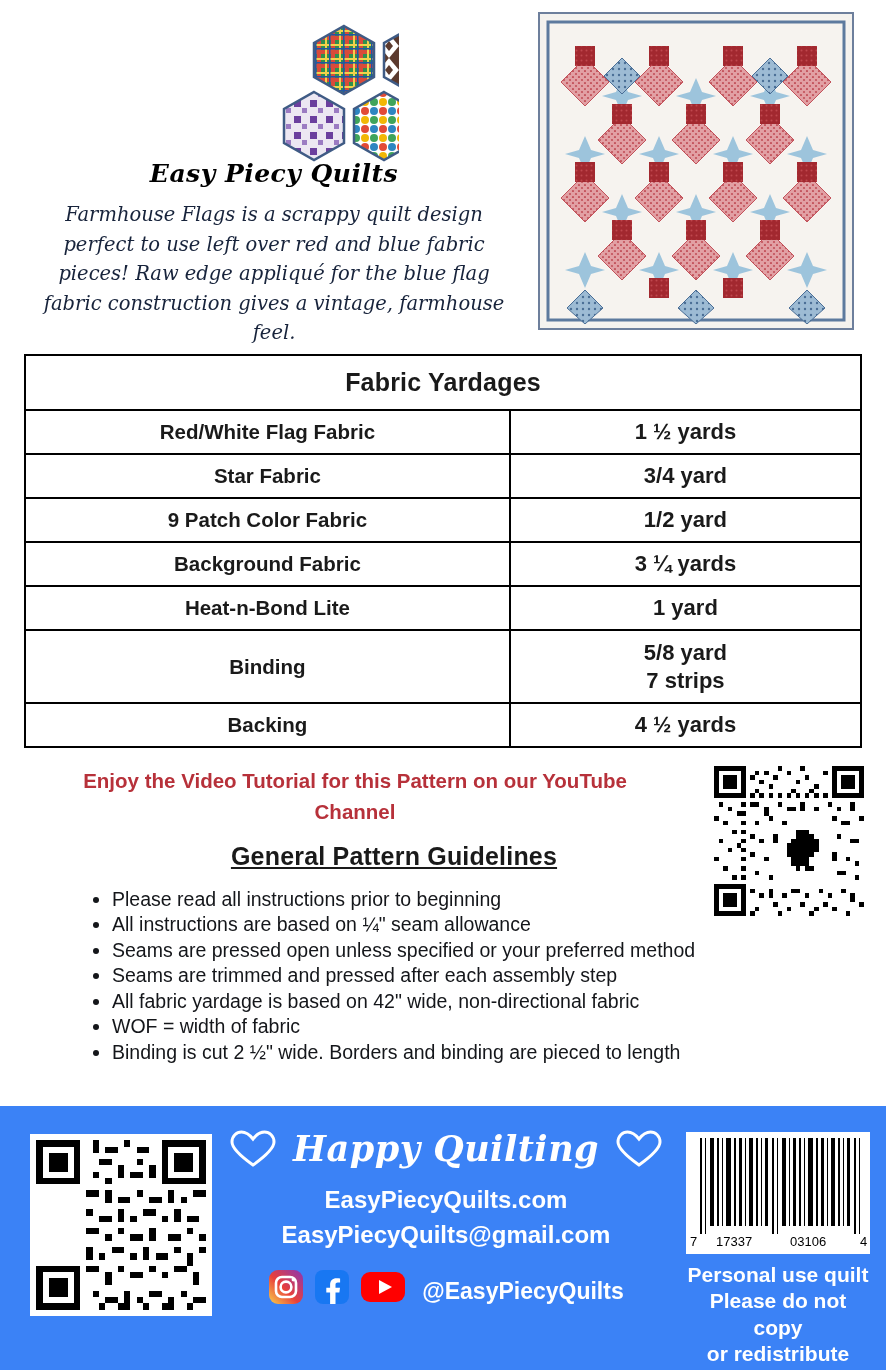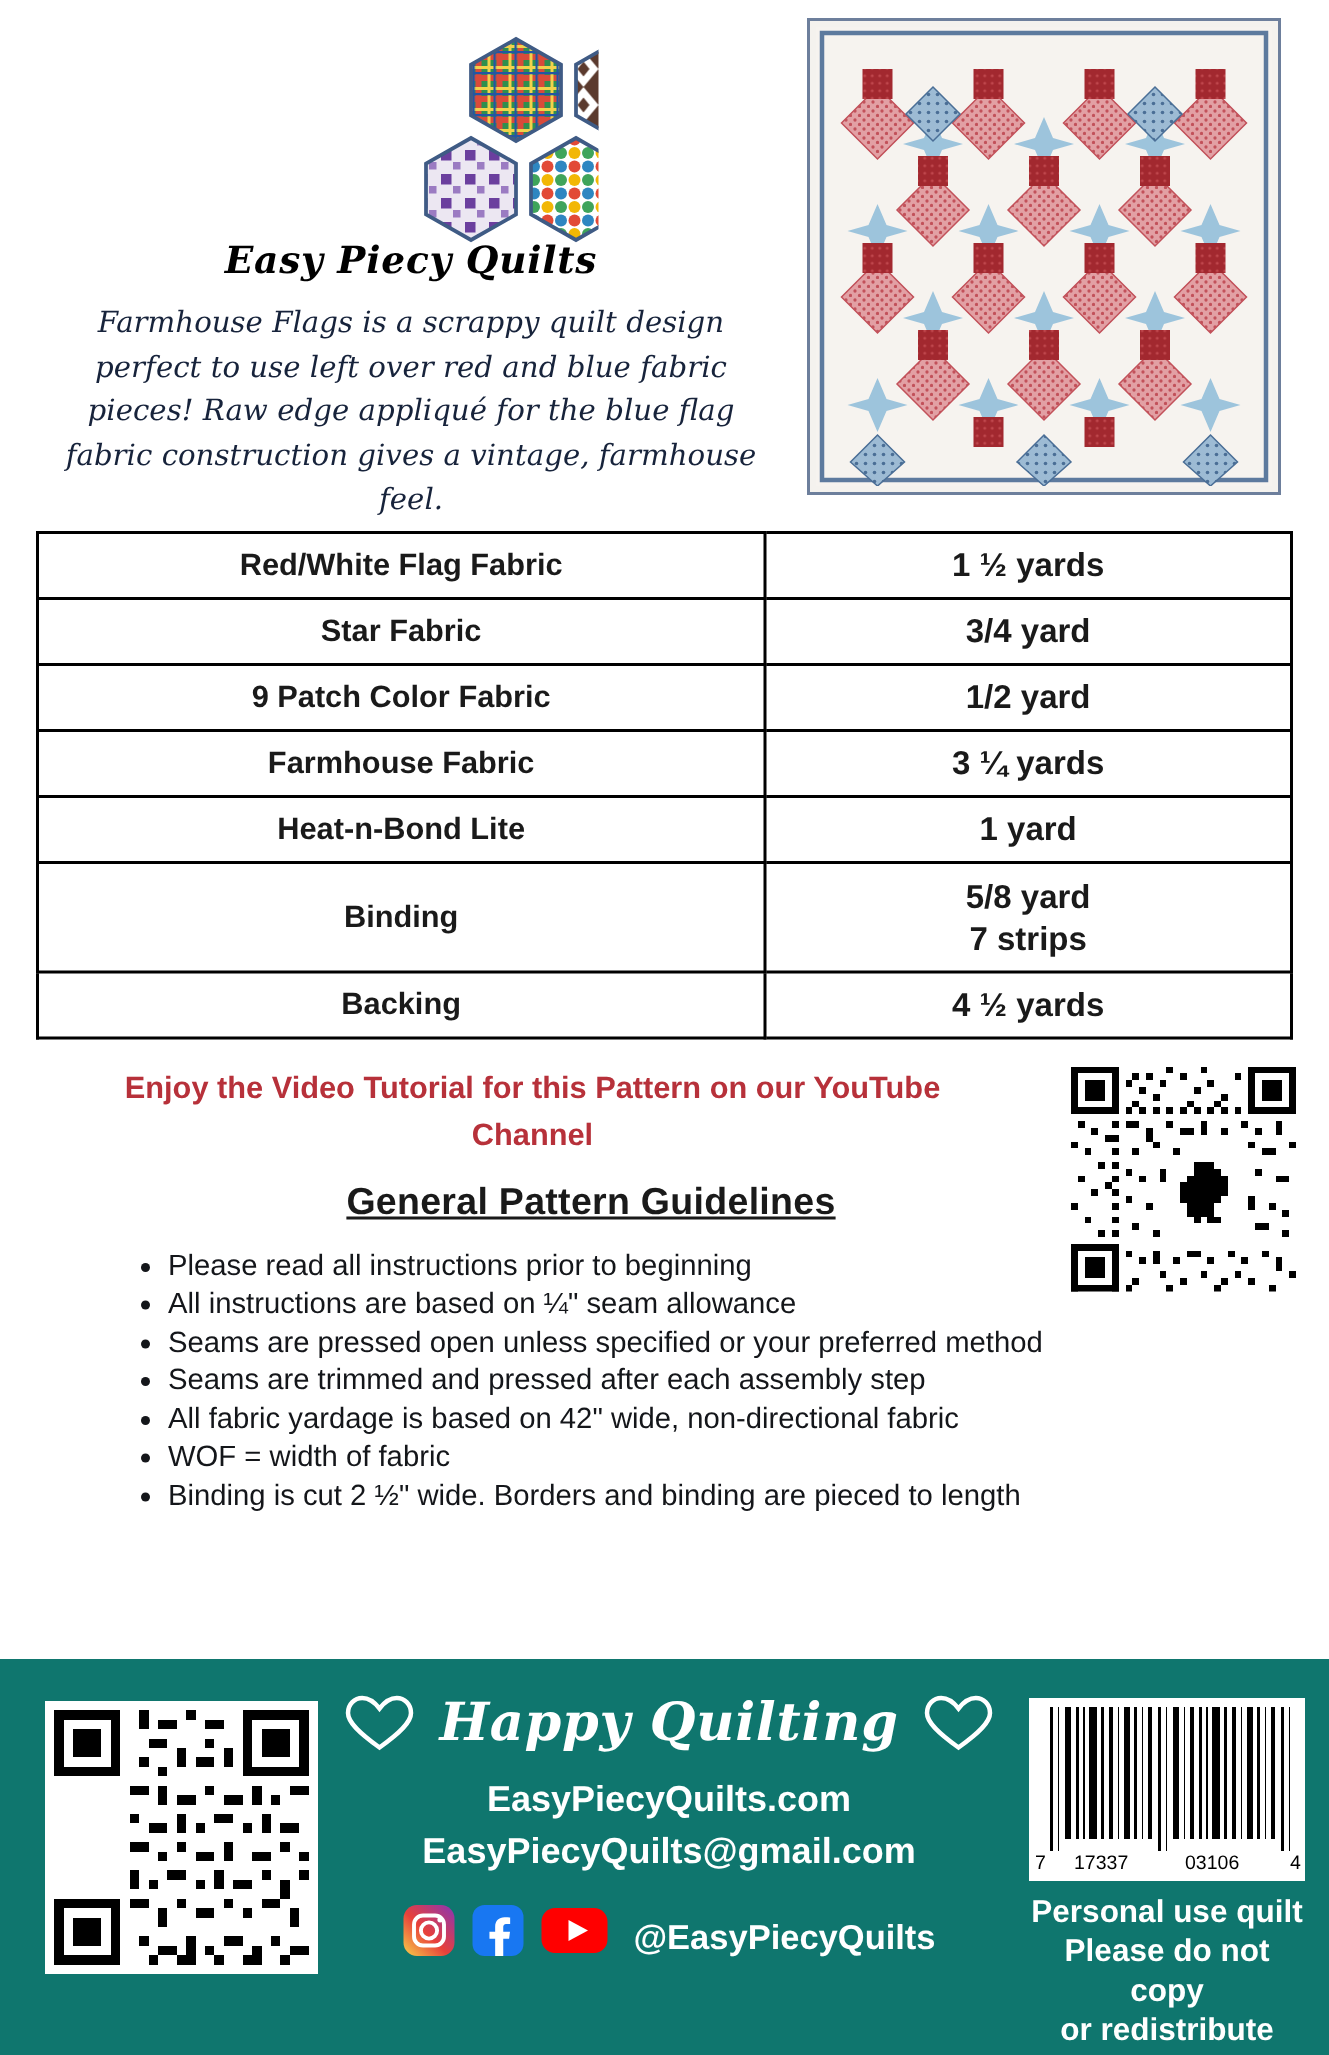--- a/index.html
+++ b/index.html
@@ -138,21 +138,21 @@
     background: #fff;
   }
 
   
   .footer {
     position: absolute;
     left: 0;
     bottom: 0;
     width: 886px;
     height: 264px;
-    background: #0f766e;
+    background: #3b82f6;
     color: #fff;
     display: flex;
     align-items: flex-start;
   }
   .footer-qr {
     width: 182px;
     height: 182px;
     background: #fff;
     margin: 28px 0 0 30px;
     flex: none;
@@ -363,34 +363,37 @@
         <rect x="105" y="260" width="20" height="20"></rect>
         <rect x="179" y="260" width="20" height="20"></rect>
       </g>
     </svg>
   </div>
 </div>
 
 <div class="table-wrap">
   <table class="yardage">
     <tbody>
+        <tr>
+      <td class="title-cell" colspan="2">Fabric Yardages</td>
+    </tr>
     <tr>
       <td class="lbl">Red/White Flag Fabric</td>
       <td class="val">1 ½ yards</td>
     </tr>
     <tr>
       <td class="lbl">Star Fabric</td>
       <td class="val">3/4 yard</td>
     </tr>
     <tr>
       <td class="lbl">9 Patch Color Fabric</td>
       <td class="val">1/2 yard</td>
     </tr>
     <tr>
-      <td class="lbl">Farmhouse Fabric</td>
+      <td class="lbl">Background Fabric</td>
       <td class="val">3 ¼ yards</td>
     </tr>
     <tr>
       <td class="lbl">Heat-n-Bond Lite</td>
       <td class="val">1 yard</td>
     </tr>
     <tr>
       <td class="lbl">Binding</td>
       <td class="val" style="white-space:pre-line;line-height:1.25">5/8 yard
 7 strips</td>

